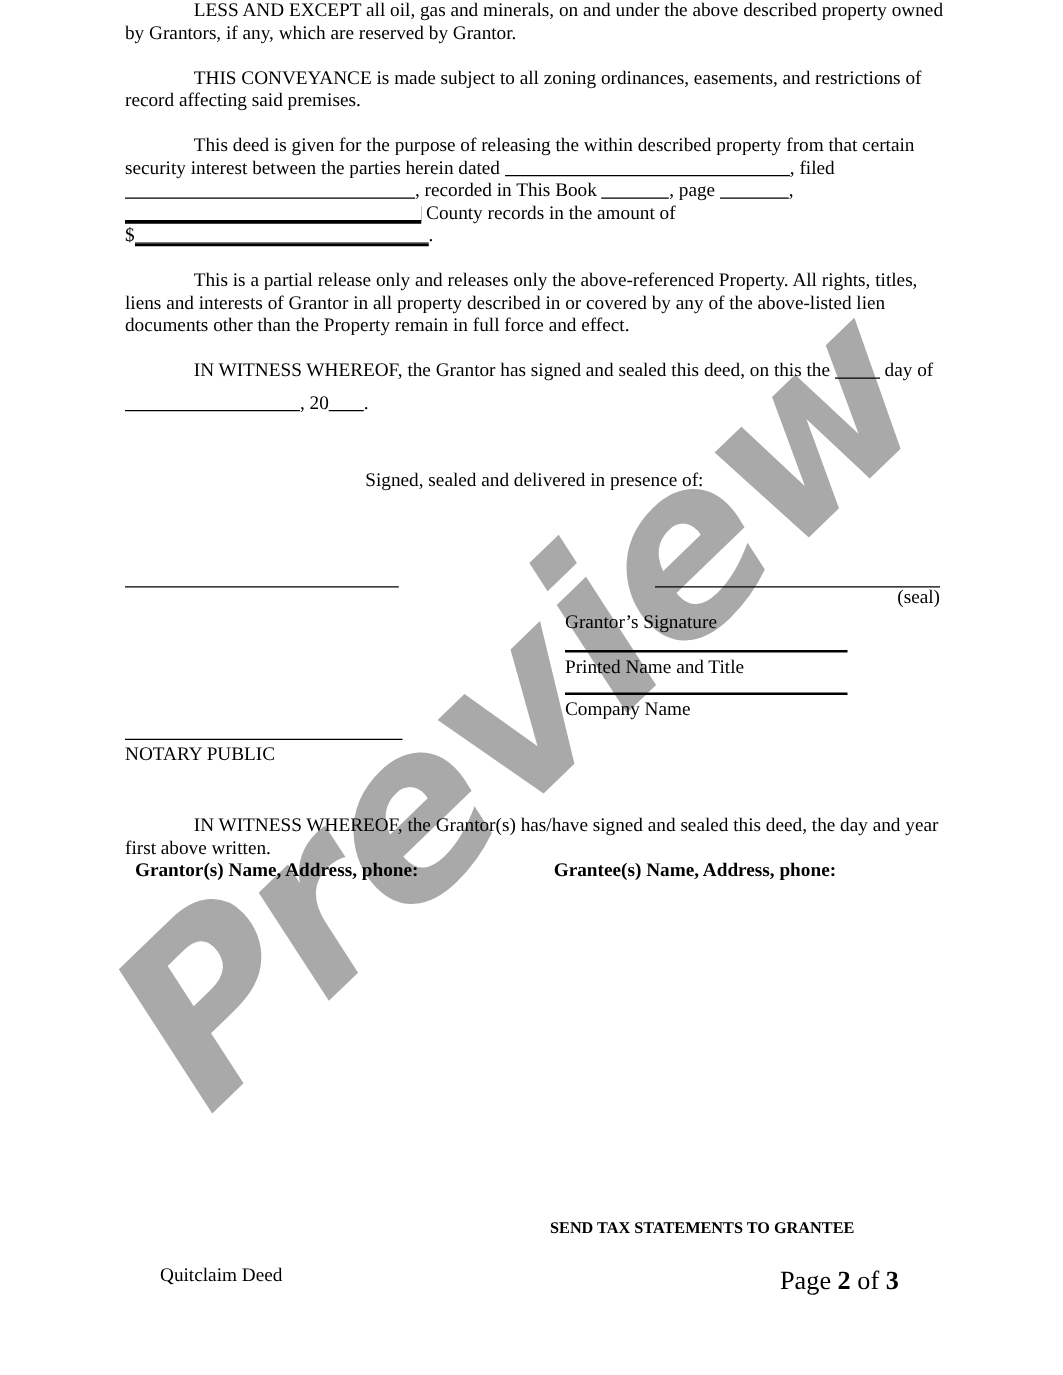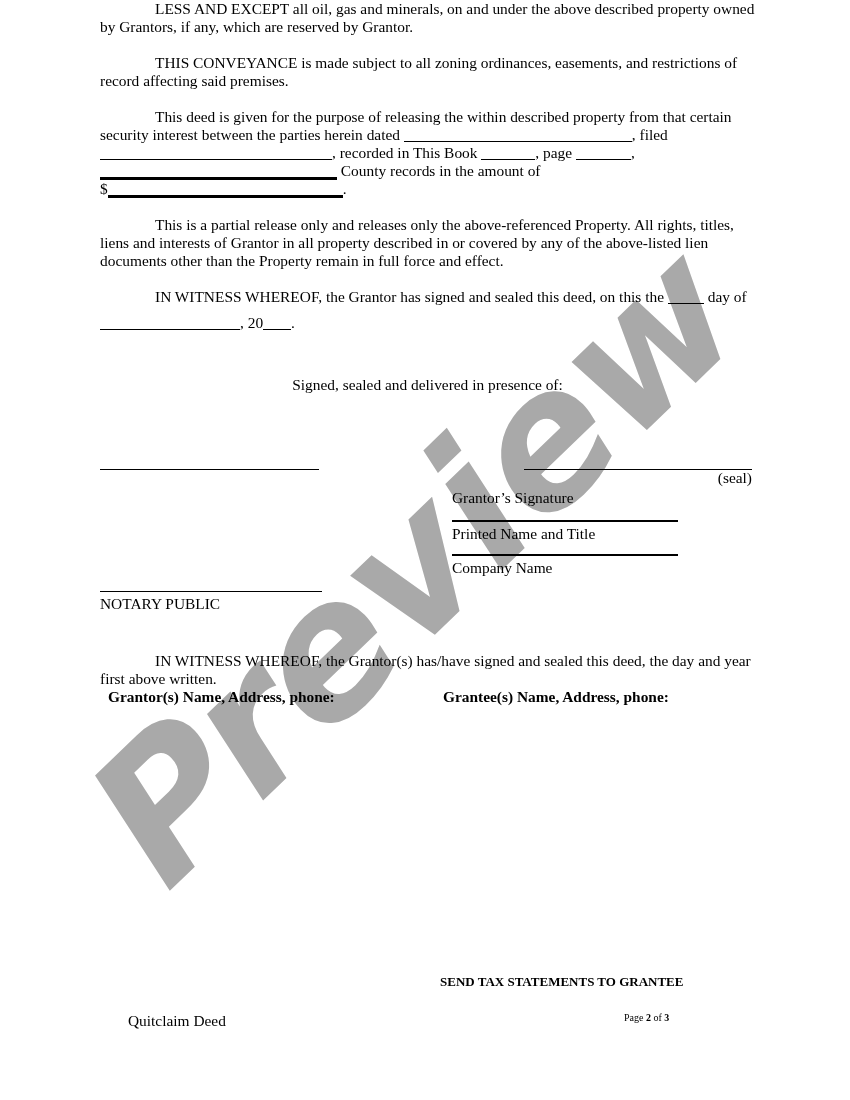--- a/index.html
+++ b/index.html
@@ -47,21 +47,21 @@
   .hline2 { height:0; border-top:2px solid #000; width:226px; }
   .hline1 { height:0; border-top:1px solid #000; width:222px; }
   .mt13 { margin-top:13px; }
   .mt11 { margin-top:11px; }
 
   .cols { display:flex; font-weight:bold; }
   .col-left { width:335px; padding-left:8px; }
 
   .send-tax { position:absolute; left:440px; top:974px; z-index:2; font-weight:bold; font-size:13px; }
   .footer-doc { position:absolute; left:100px; top:1012px; z-index:2; font-size:15.4px;margin-left:28px; }
-  .footer-page { position:absolute; left:624px; top:1012px; z-index:2; font-size:10px; }
+  .footer-page { position:absolute; left:624px; top:1012px; z-index:2; font-size:21px; }
   .footer-page .b { font-weight:bold; }
 
   .logo { position:absolute; left:706px; top:1027px; width:116px; z-index:2; text-align:center; line-height:1; }
   .logo-name { color:#9e2024; font-weight:bold; letter-spacing:0.5px; white-space:nowrap; }
   .logo-big { font-size:24px; }
   .logo-small { font-size:19px; }
   .logo-tm { font-size:7px; color:#8a8a8a; vertical-align:top; }
   .logo-wings { margin-top:1px; }
   .logo-wings svg { display:block; margin:0 auto; }
   .logo-site { font-family:"DejaVu Sans", sans-serif; font-size:6.5px; font-weight:bold;

